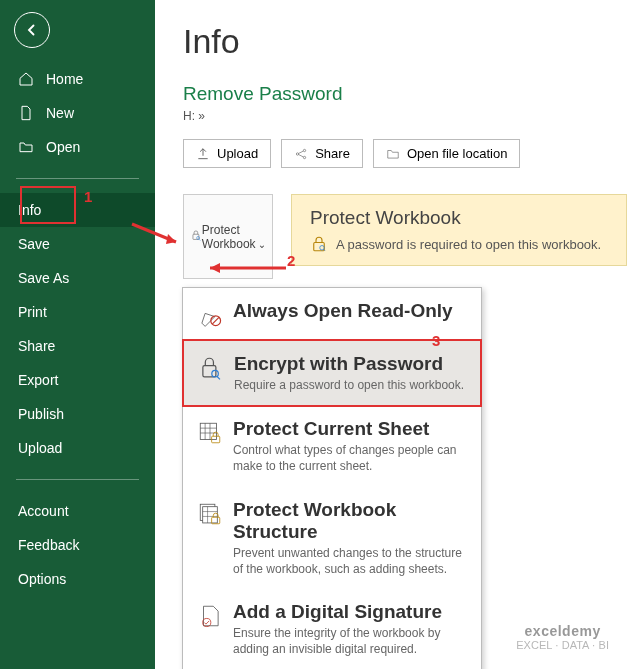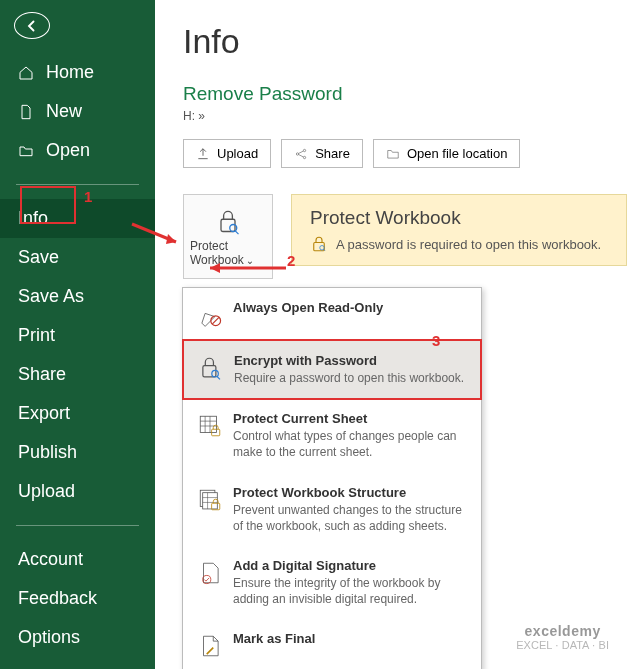--- a/index.html
+++ b/index.html
@@ -1,44 +1,44 @@
 <!DOCTYPE html>
 <html><head>
 <meta charset="utf-8">
 <style>
 *{margin:0;padding:0;box-sizing:border-box;font-family:"Segoe UI",Arial,sans-serif}
 body{width:627px;height:669px;display:flex;position:relative;overflow:hidden;background:#fff}
 .sidebar{width:155px;background:#185c37;color:#fff;display:flex;flex-direction:column;padding:12px 0;height:100%}
 .back{width:36px;height:36px;border:1.5px solid #fff;border-radius:50%;margin-left:14px;margin-bottom:14px;display:flex;align-items:center;justify-content:center;cursor:pointer}
 .back svg{width:18px;height:18px}
-.nav-item{display:flex;align-items:center;gap:12px;padding:9px 18px;font-size:18px;cursor:pointer}
+.nav-item{display:flex;align-items:center;gap:12px;padding:9px 18px;font-size:14px;cursor:pointer}
 .nav-item.sel{background:#0e4a2a}
 .nav-item .ic{width:16px;height:16px;flex-shrink:0}
 .hr{border:none;border-top:1px solid rgba(255,255,255,.35);margin:14px 16px}
 .main{flex:1;padding:22px 0 0 28px;position:relative}
 .title{font-size:34px;font-weight:300;color:#333;margin-bottom:22px}
 .subtitle{font-size:19px;color:#1a7f49;margin-bottom:4px}
 .path{font-size:12px;color:#555;margin-bottom:16px}
 .btns{display:flex;gap:10px;margin-bottom:26px}
 .btn{border:1px solid #bbb;background:#fff;padding:6px 12px;font-size:13px;display:flex;align-items:center;gap:7px;cursor:pointer}
 .btn .bi{width:14px;height:14px}
 .row{display:flex;gap:18px;align-items:flex-start}
-.pbtn{width:90px;height:85px;border:1px solid #ccc;background:#fafafa;display:flex;flex-direction:column;align-items:center;justify-content:center;font-size:12px;color:#444;cursor:pointer;padding:6px}
+.pbtn{width:90px;height:85px;border:1px solid #ccc;background:#fafafa;display:flex;align-items:center;justify-content:center;font-size:12px;color:#444;cursor:pointer;padding:6px}
 .pbtn .pic{width:28px;height:28px;margin-bottom:4px}
 .pbtn .chev{font-size:10px;margin-left:2px}
 .yellow{background:#fff2cc;border:1px solid #e6d89a;padding:12px 18px;flex:1}
 .yellow h3{font-size:19px;font-weight:400;color:#444;margin-bottom:6px}
 .ydesc{display:flex;align-items:center;gap:8px;font-size:13px;color:#555}
 .ydesc .yi{width:18px;height:18px}
 .popup{position:absolute;left:182px;top:287px;width:300px;background:#fff;border:1px solid #bbb;box-shadow:2px 2px 6px rgba(0,0,0,.2)}
 .pitem{display:flex;gap:10px;padding:12px 14px;cursor:pointer}
 .pitem.sel{background:#e8e6e3;border:2.5px solid #e03131;margin:-1px}
 .pitem .pi{width:26px;height:26px;flex-shrink:0;margin-top:2px}
 .pitem .pt{flex:1}
-.pitem .pt .ph{font-size:13px;font-weight:600;color:#333;margin-bottom:2px}
+.pitem .pt .ph{font-size:19px;font-weight:600;color:#333;margin-bottom:2px}
 .pitem .pt .pd{font-size:12px;color:#666;line-height:1.35}
 .anno{position:absolute;z-index:50}
 .red-box{border:2.5px solid #e03131}
 .red-num{color:#e03131;font-size:15px;font-weight:700}
 .arrow-line{stroke:#e03131;stroke-width:3;fill:none}
 .arrow-head{fill:#e03131}
 .watermark{position:absolute;right:18px;bottom:18px;text-align:center;font-size:11px;color:#888;opacity:0.6}
 .watermark b{font-size:14px;color:#555;letter-spacing:0.5px}
 </style>
 </head>

